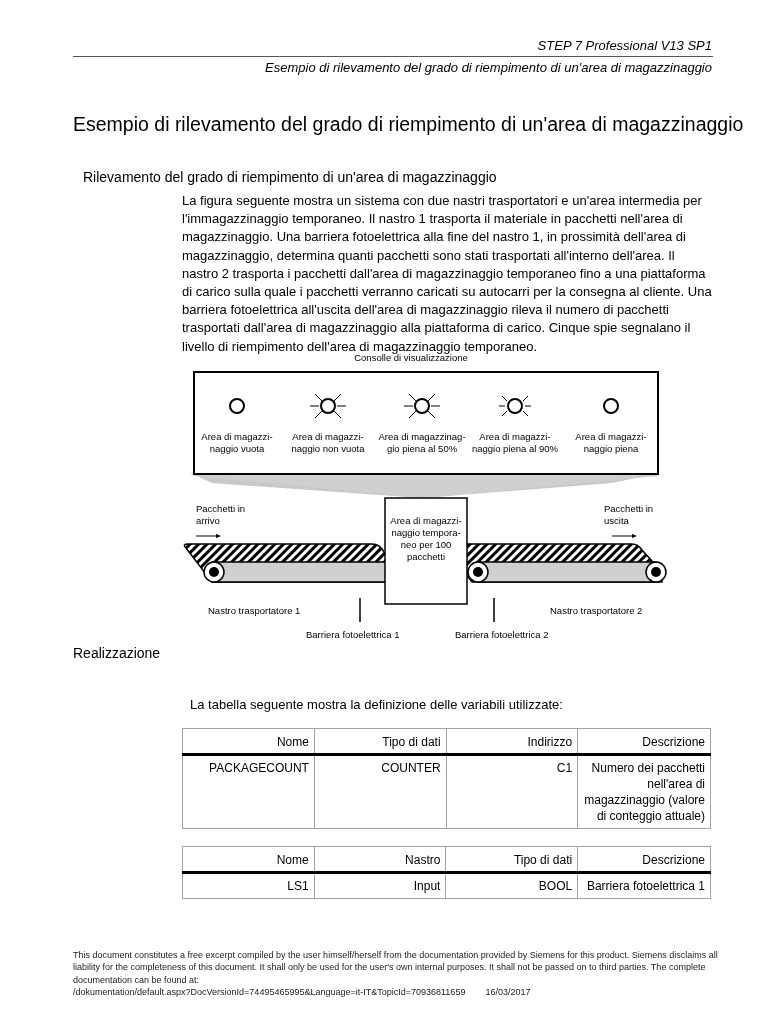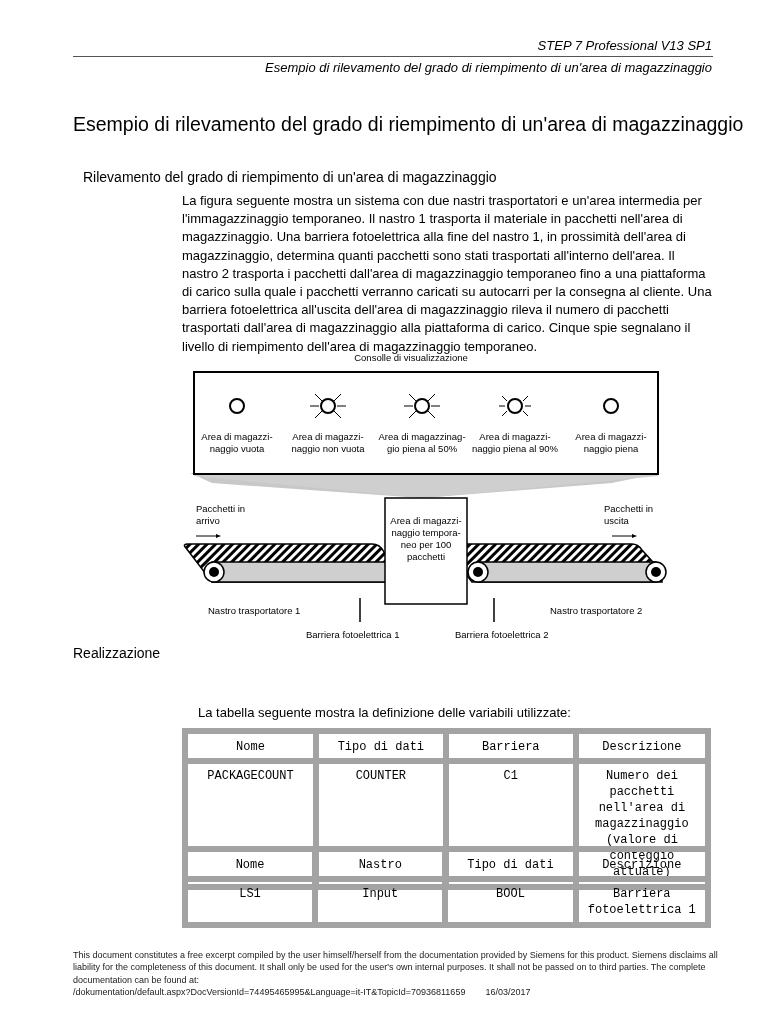--- a/index.html
+++ b/index.html
@@ -5,23 +5,23 @@
   html, body { margin:0; padding:0; background:#ffffff; }
   body { width:768px; height:1024px; position:relative; overflow:hidden; font-family:"Liberation Sans", sans-serif; color:#000; }
   .hdr-title { position:absolute; right:56px; top:38px; font-size:13px; font-style:italic; color:#000; }
   .hdr-rule { position:absolute; left:73px; right:55px; top:56px; height:0; border-top:1px solid #555; }
   .hdr-sub { position:absolute; right:56px; top:60px; font-size:13px; font-style:italic; color:#000; }
   .h1 { position:absolute; left:73px; top:113px; font-size:19.5px; font-weight:normal; margin:0; }
   .h2 { position:absolute; left:83px; top:169px; font-size:14px; font-weight:normal; margin:0; }
   .para { position:absolute; left:182px; top:192px; width:530px; font-size:13px; line-height:18.2px; margin:0; }
   .figure { position:absolute; left:172px; top:348px; width:500px; height:300px; }
   .h2b { position:absolute; left:73px; top:645px; font-size:14px; font-weight:normal; margin:0; }
-  .intro { position:absolute; left:182px; top:689px; font-size:13px; margin:16px; }
+  .intro { position:absolute; left:182px; top:689px; font-size:13px; margin:8px; }
   table.vt { position:absolute; left:182px; border-collapse:collapse; width:529px; font-size:12px; }
-  table.vt th, table.vt td { border:6px solid #a3a3a3; text-align:center; vertical-align:top; padding:4px 5px; font-weight:normal;font-family:Liberation Mono, monospace; }
+  table.vt th, table.vt td { border:1px solid #a3a3a3; text-align:right; vertical-align:top; padding:4px 5px; font-weight:normal; }
   table.vt th { border-bottom:3px solid #000; padding:6px 5px 4px; }
   table.vt td { line-height:16px; }
   #t1 { top:728px; }
   #t2 { top:846px; }
   .footer { position:absolute; left:73px; top:949px; width:650px; font-size:9px; line-height:12.3px; color:#222; }
   .footer .date { margin-left:20px; }
   svg text { font-family:"Liberation Sans", sans-serif; }
 </style>
 </head>
 <body>
@@ -154,21 +154,21 @@
   <colgroup>
       <col style="width:132px">
       <col style="width:132px">
       <col style="width:132px">
       <col style="width:133px">
     </colgroup>
   <thead>
     <tr>
       <th>Nome</th>
       <th>Tipo di dati</th>
-      <th>Barriera</th>
+      <th>Indirizzo</th>
       <th>Descrizione</th>
     </tr>
   </thead>
   <tbody>
     <tr>
       <td>PACKAGECOUNT</td>
       <td>COUNTER</td>
       <td>C1</td>
       <td>Numero dei pacchetti nell'area di magazzinaggio (valore di conteggio attuale)</td>
     </tr>

